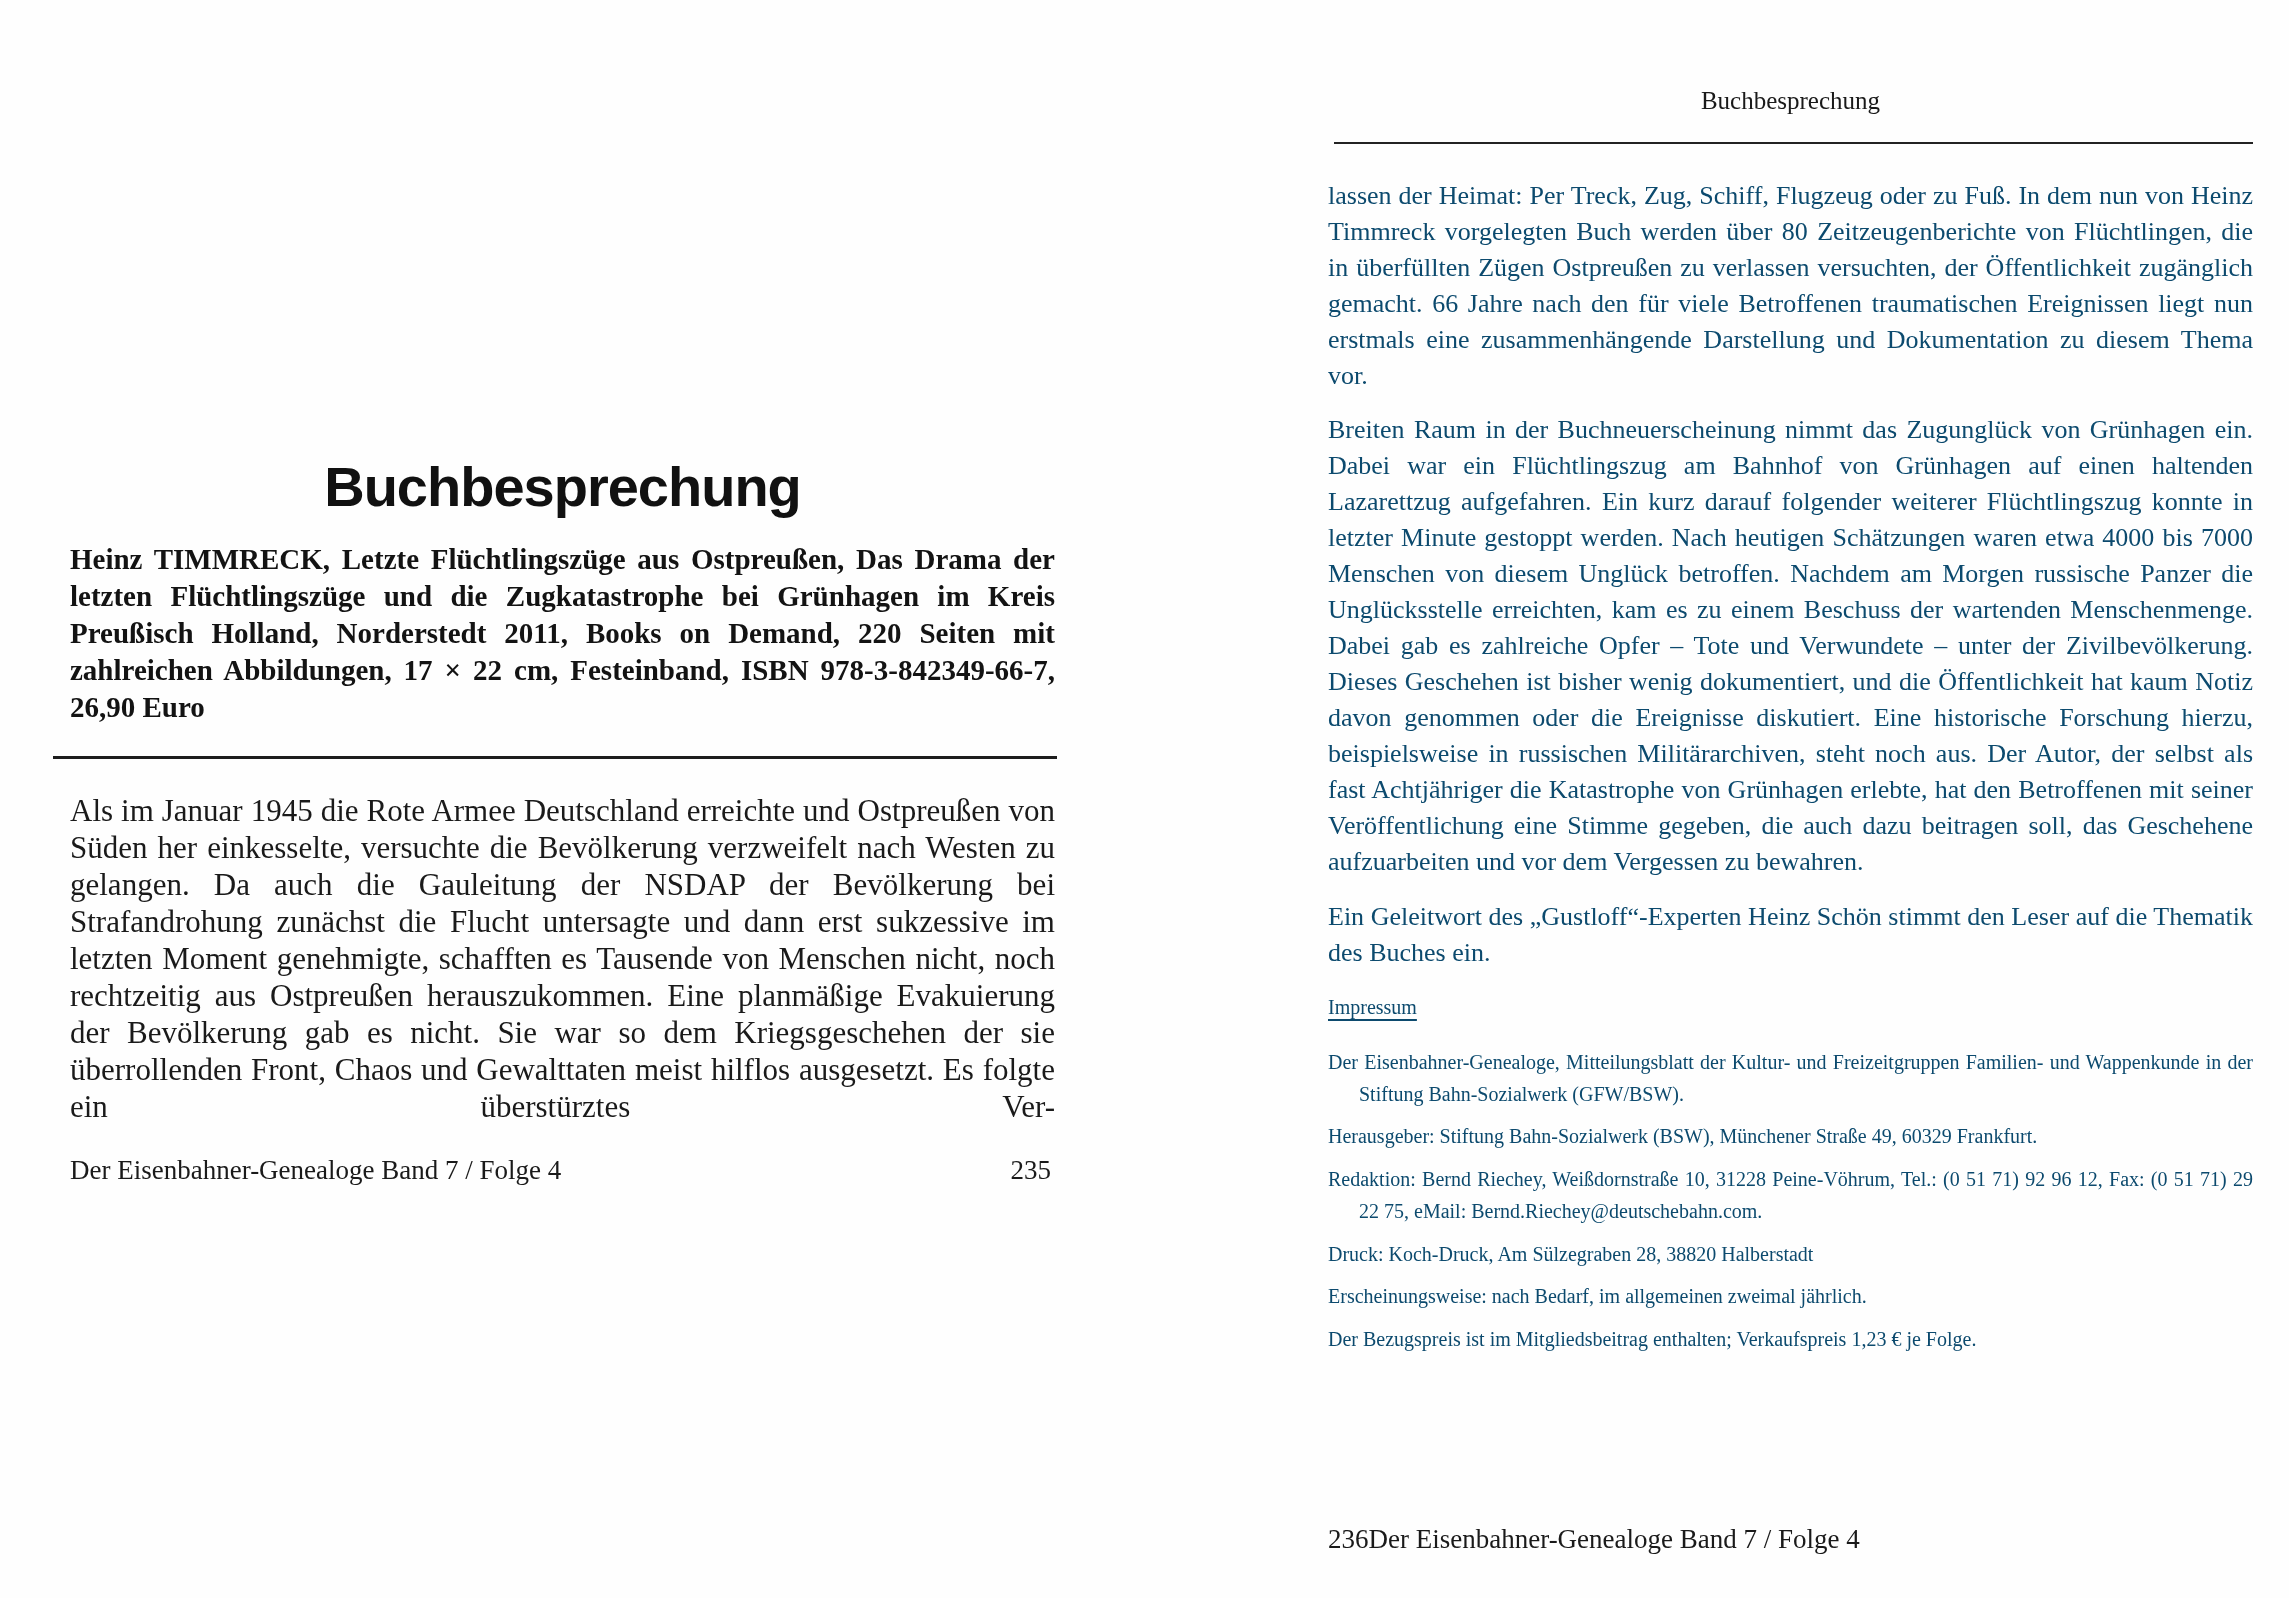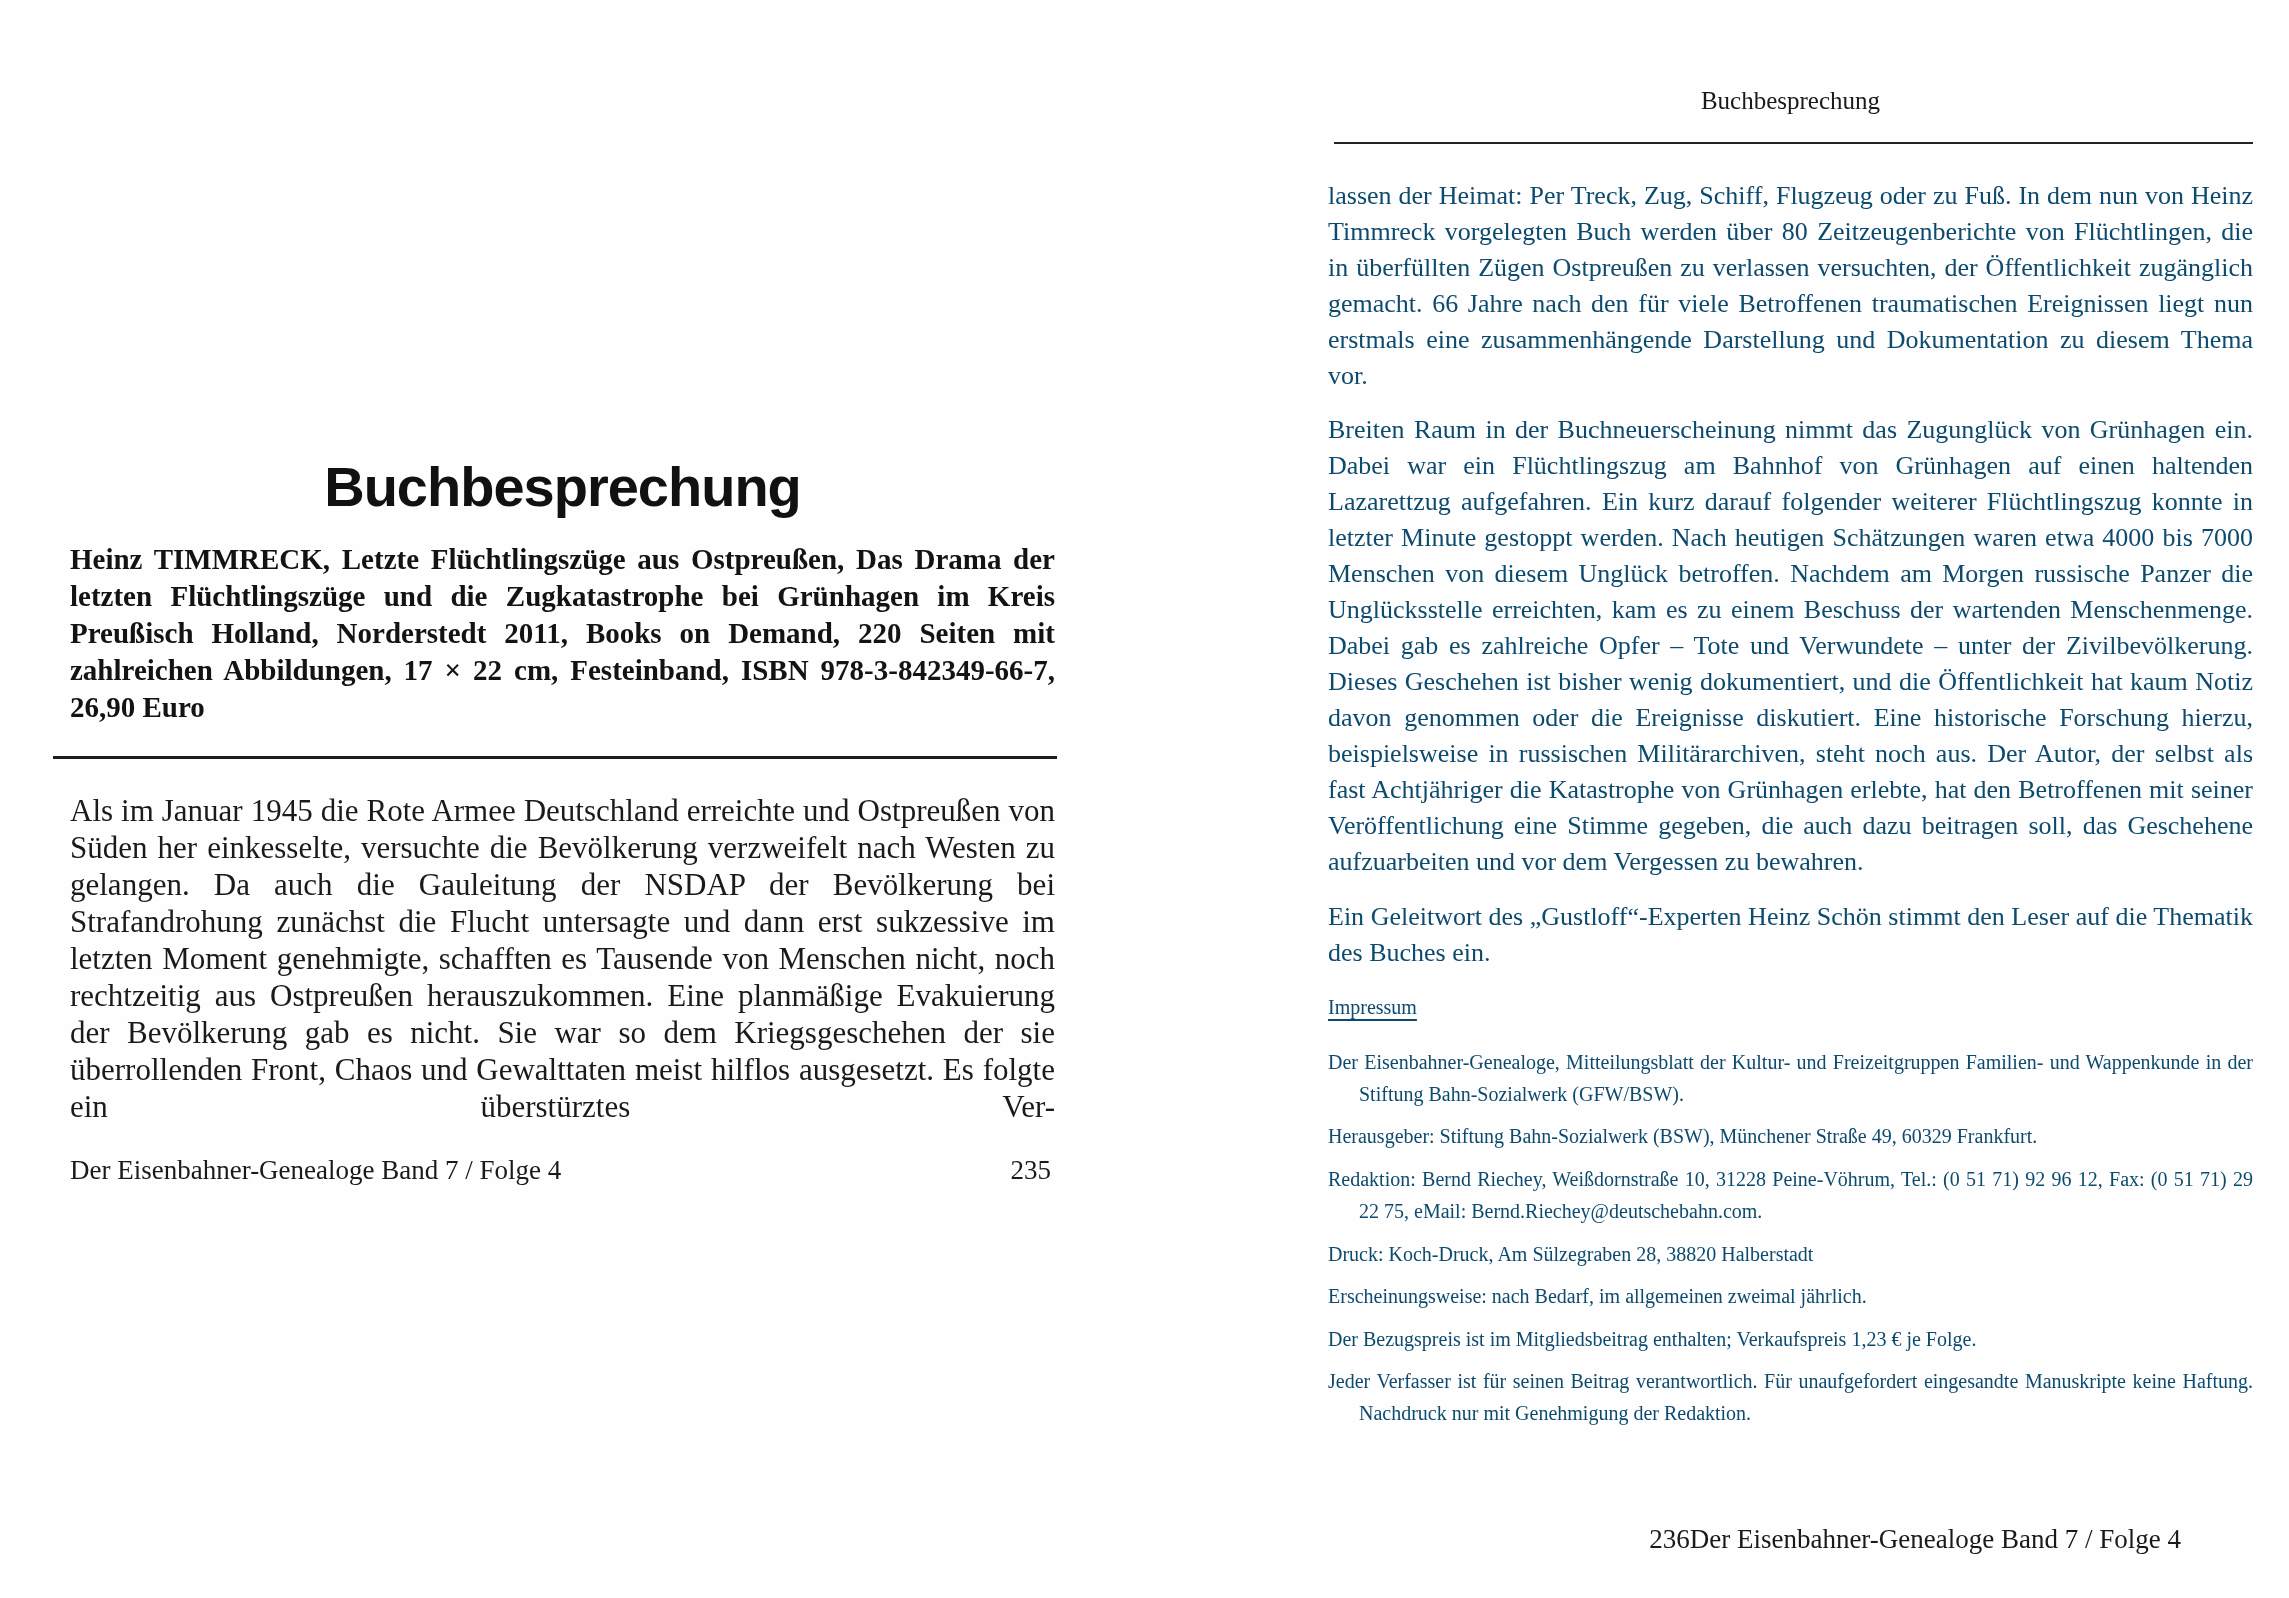--- a/index.html
+++ b/index.html
@@ -112,25 +112,25 @@
   .rp-impressum-item {
     margin: 0 0 10.6px 0;
     font-size: 20px;
     line-height: 32px;
     padding-left: 31px;
     text-indent: -31px;
     text-align: justify;
   }
   .rp-footer {
     position: absolute;
-    left: 1256px;
+    left: 1328px;
     top: 1524px;
     width: 925px;
     display: flex;
-    justify-content: flex-end;
+    justify-content: flex-start;
     font-size: 27px;
     color: #1a1a1a;
   }
 </style>
 </head>
 <body>
 
 <div id="canvas">
 
   <div class="lp-title">Buchbesprechung</div>
@@ -156,21 +156,20 @@
     <p class="rp-para">Ein Geleitwort des „Gustloff“-Experten Heinz Schön stimmt den Leser auf die Thematik des Buches ein.</p>
 
     <p class="rp-impressum-heading">Impressum</p>
 
     <p class="rp-impressum-item">Der Eisenbahner-Genealoge, Mitteilungsblatt der Kultur- und Freizeitgruppen Familien- und Wappenkunde in der Stiftung Bahn-Sozialwerk (GFW/BSW).</p>
     <p class="rp-impressum-item">Herausgeber: Stiftung Bahn-Sozialwerk (BSW), Münchener Straße 49, 60329 Frankfurt.</p>
     <p class="rp-impressum-item">Redaktion: Bernd Riechey, Weißdornstraße 10, 31228 Peine-Vöhrum, Tel.: (0 51 71) 92 96 12, Fax: (0 51 71) 29 22 75, eMail: Bernd.Riechey@deutschebahn.com.</p>
     <p class="rp-impressum-item">Druck: Koch-Druck, Am Sülzegraben 28, 38820 Halberstadt</p>
     <p class="rp-impressum-item">Erscheinungsweise: nach Bedarf, im allgemeinen zweimal jährlich.</p>
     <p class="rp-impressum-item">Der Bezugspreis ist im Mitgliedsbeitrag enthalten; Verkaufspreis 1,23 € je Folge.</p>
-    <p class="rp-impressum-item">Jeder Verfasser ist für seinen Beitrag verantwortlich. Für unaufgefordert eingesandte Manuskripte keine Haftung. Nachdruck nur mit Genehmigung der Redaktion.</p>
   </div>
 
   <div class="rp-footer">
     <span>236</span>
     <span>Der Eisenbahner-Genealoge Band 7 / Folge 4</span>
   </div>
 
 </div>
 
 

